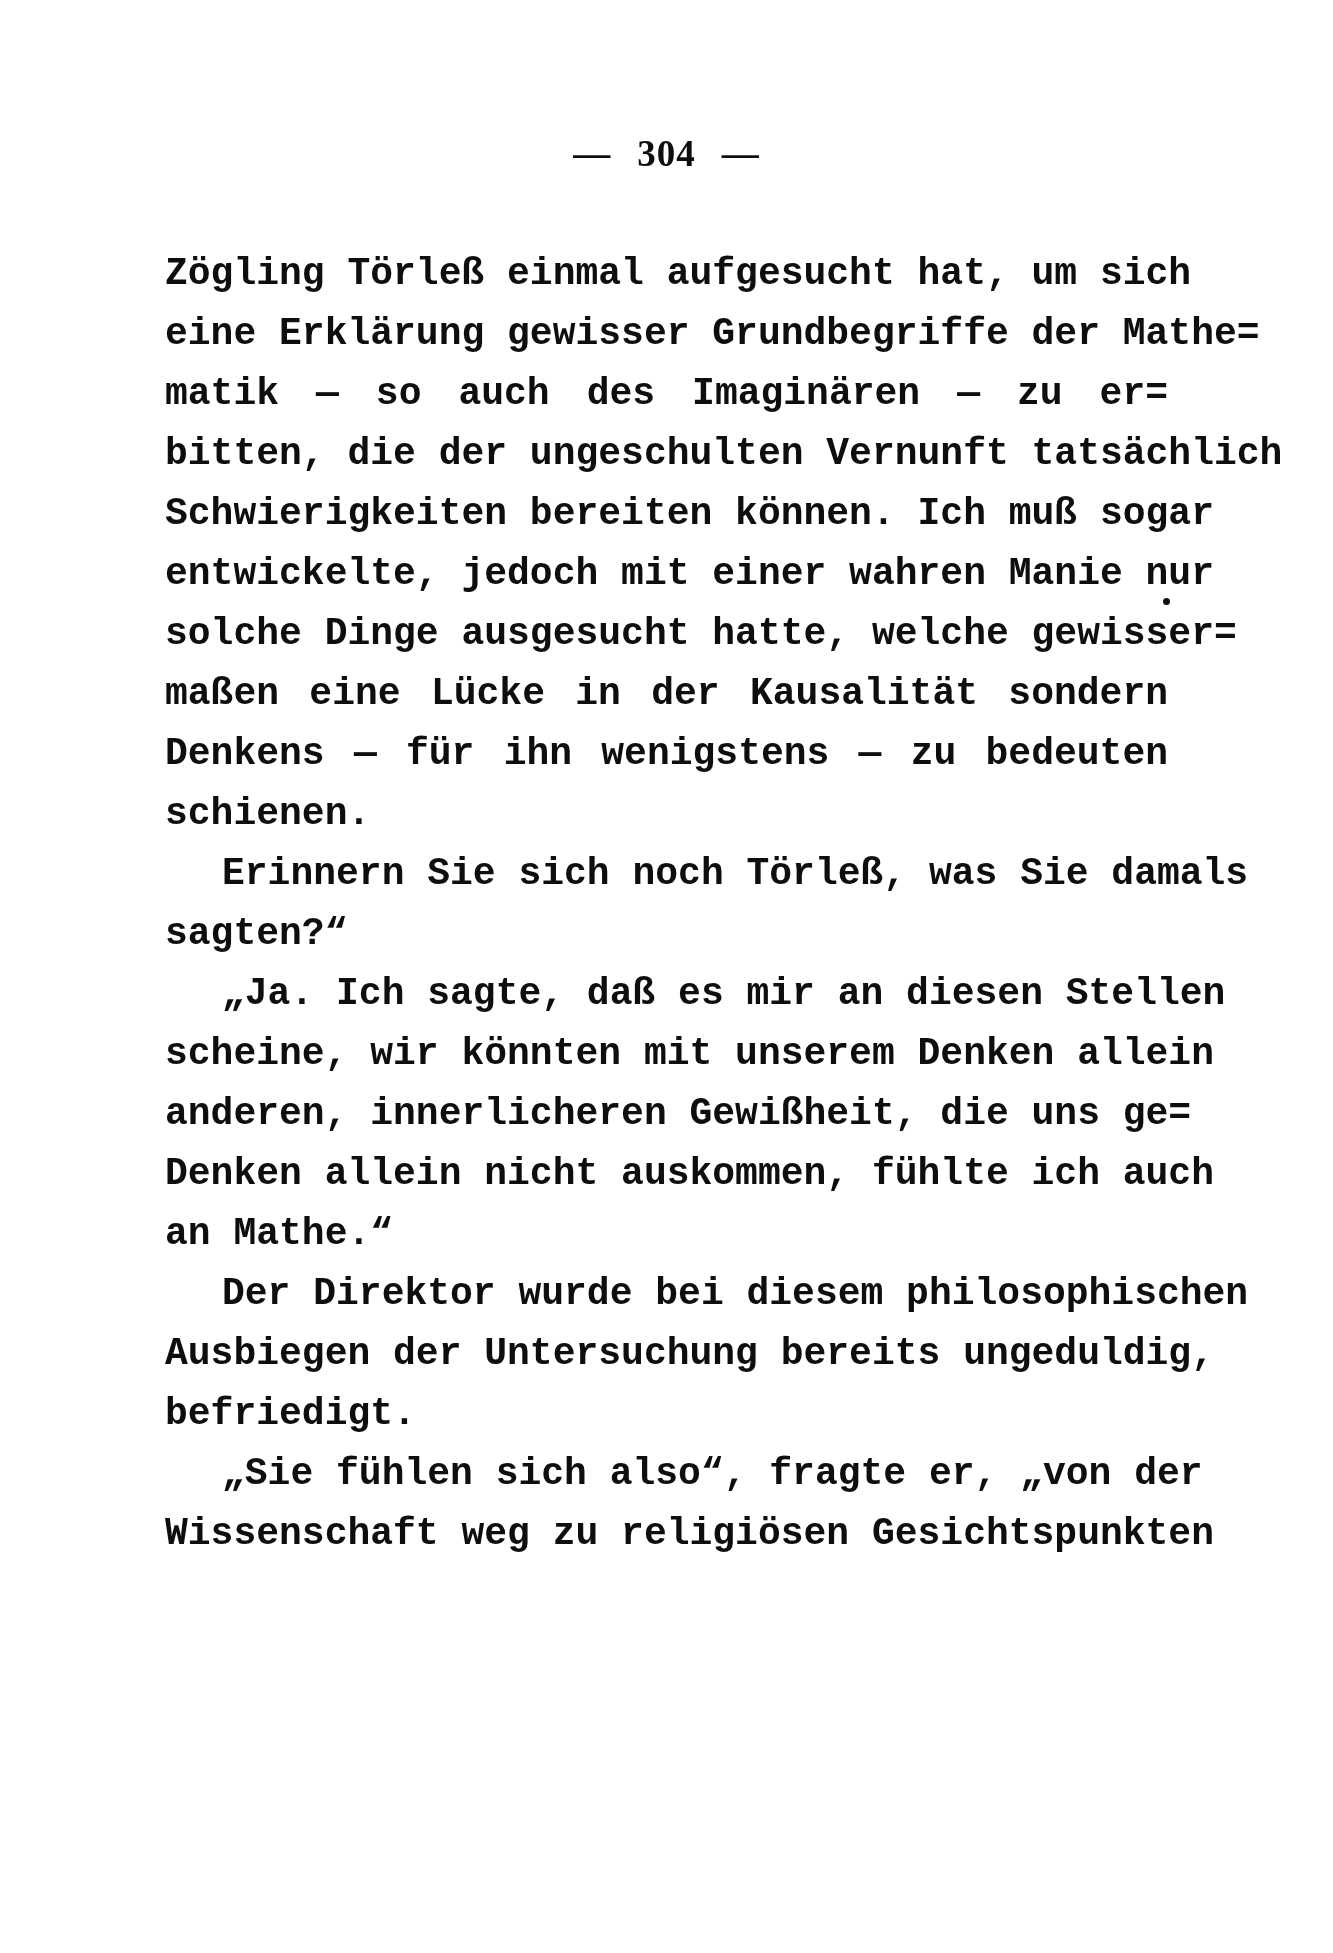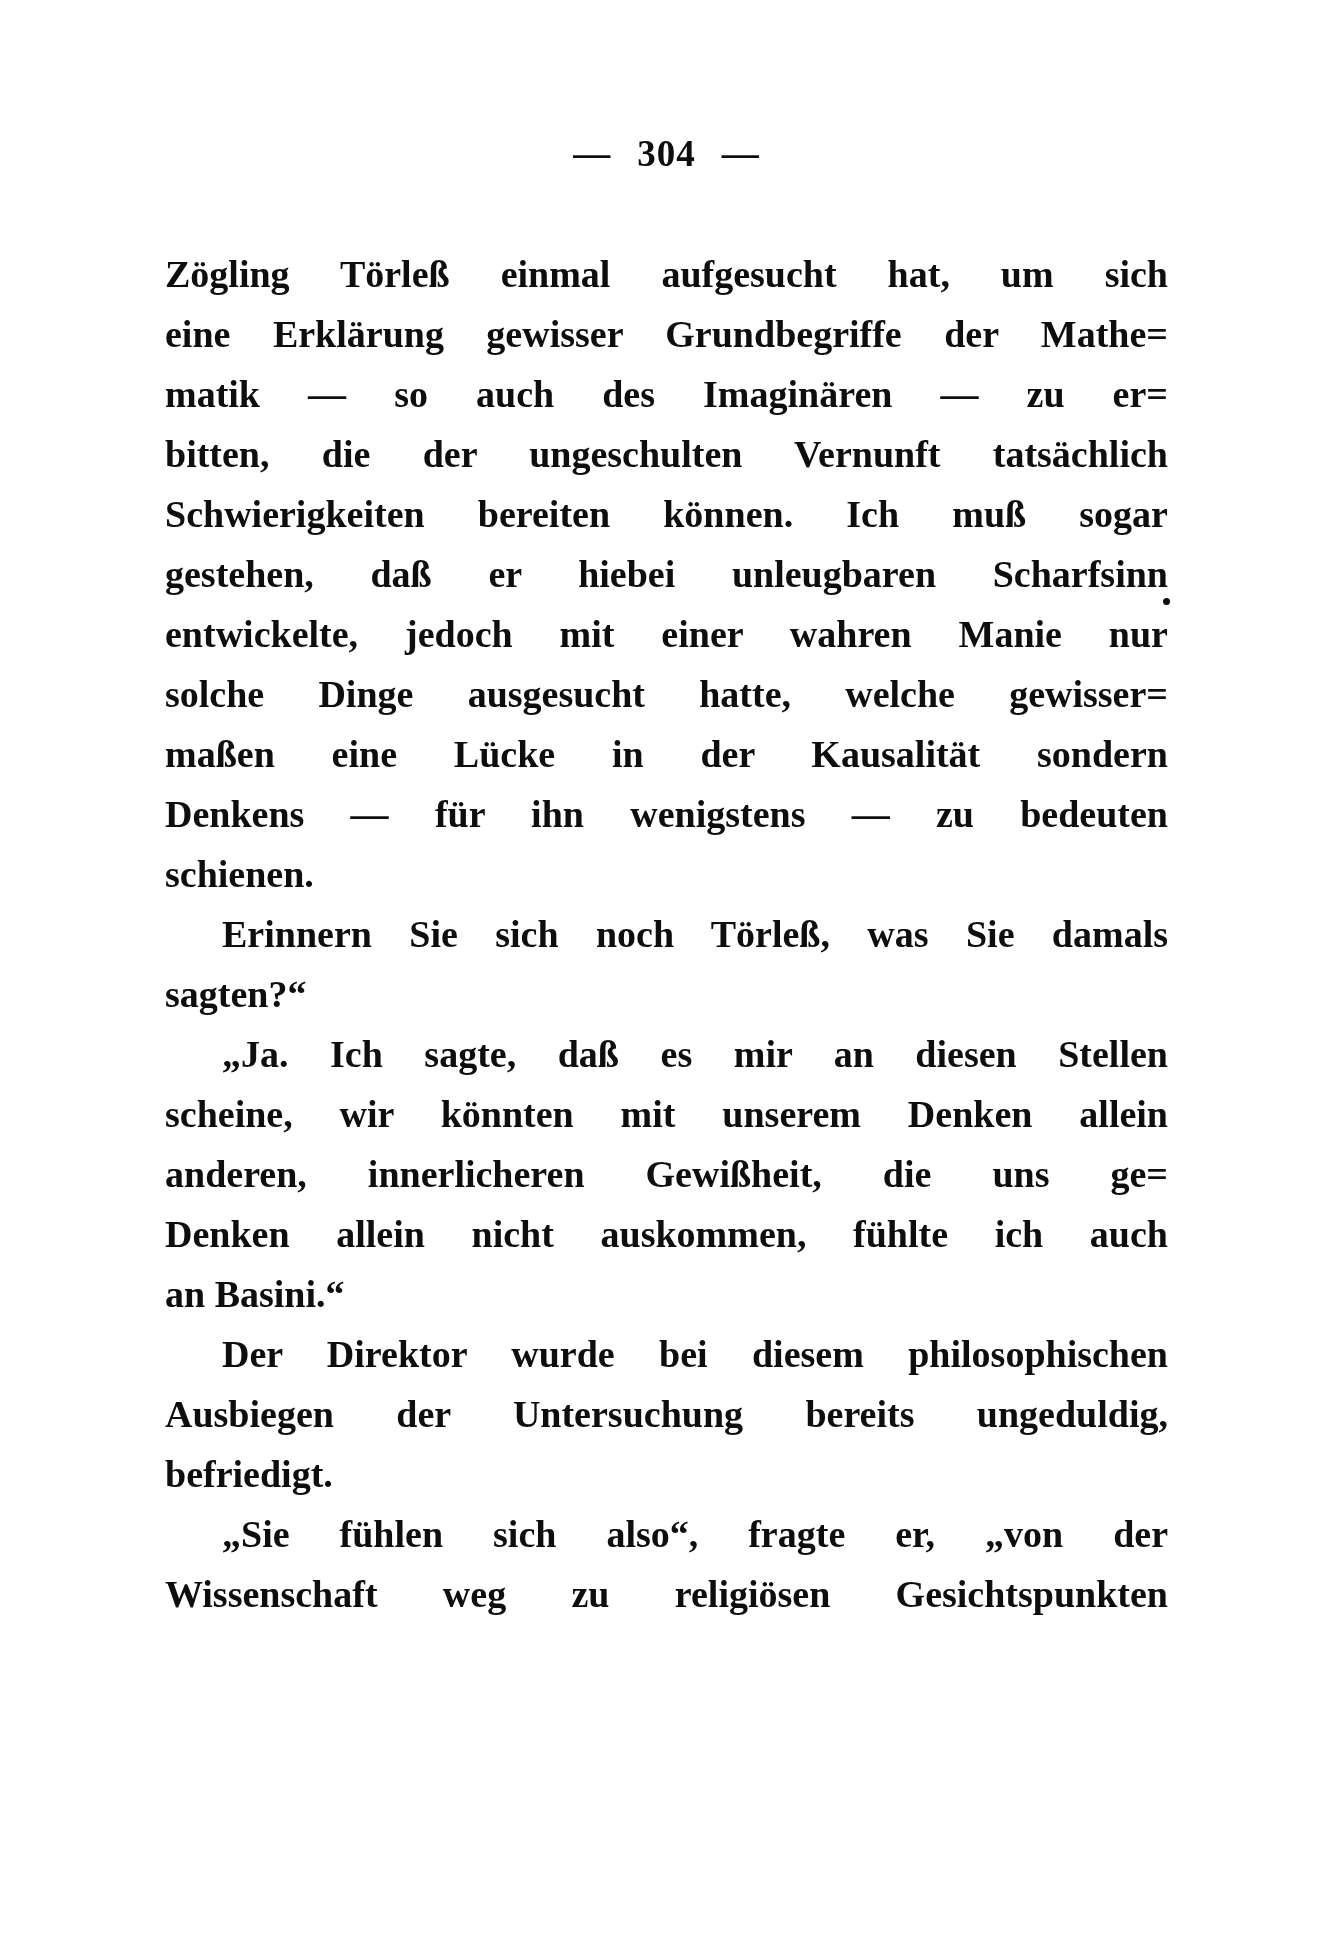--- a/index.html
+++ b/index.html
@@ -30,21 +30,21 @@
     letter-spacing: 1px;
     color: #0e0e0e;
   }
   .text-block {
     position: absolute;
     left: 165px;
     top: 244px;
     width: 1003px;
   }
   .line {
-    font-family: Liberation Serif, serif;
+    font-family: Liberation Mono, monospace;
     font-weight: 700;
     font-size: 38px;
     line-height: 60px;
     height: 60px;
     color: #0e0e0e;
     text-align: justify;
     text-align-last: justify;
     white-space: nowrap;
   }
   .line.end {
@@ -76,33 +76,32 @@
     <span>304</span>
     <span>—</span>
   </div>
 
   <div class="text-block">
     <div class="line">Zögling Törleß einmal aufgesucht hat, um sich</div>
     <div class="line">eine Erklärung gewisser Grundbegriffe der Mathe=</div>
     <div class="line">matik — so auch des Imaginären — zu er=</div>
     <div class="line">bitten, die der ungeschulten Vernunft tatsächlich</div>
     <div class="line">Schwierigkeiten bereiten können. Ich muß sogar</div>
-    <div class="line">gestehen, daß er hiebei unleugbaren Scharfsinn</div>
     <div class="line">entwickelte, jedoch mit einer wahren Manie nur</div>
     <div class="line">solche Dinge ausgesucht hatte, welche gewisser=</div>
     <div class="line">maßen eine Lücke in der Kausalität sondern</div>
     <div class="line">Denkens — für ihn wenigstens — zu bedeuten</div>
     <div class="line end">schienen.</div>
     <div class="line indent">Erinnern Sie sich noch Törleß, was Sie damals</div>
     <div class="line end">sagten?“</div>
     <div class="line indent">„Ja. Ich sagte, daß es mir an diesen Stellen</div>
     <div class="line">scheine, wir könnten mit unserem Denken allein</div>
     <div class="line">anderen, innerlicheren Gewißheit, die uns ge=</div>
     <div class="line">Denken allein nicht auskommen, fühlte ich auch</div>
-    <div class="line end">an Basini.“</div>
+    <div class="line end">an Mathe.“</div>
     <div class="line indent">Der Direktor wurde bei diesem philosophischen</div>
     <div class="line">Ausbiegen der Untersuchung bereits ungeduldig,</div>
     <div class="line end">befriedigt.</div>
     <div class="line indent">„Sie fühlen sich also“, fragte er, „von der</div>
     <div class="line">Wissenschaft weg zu religiösen Gesichtspunkten</div>
   </div>
 
   <div class="ink-speck"></div>
 
 </div>

